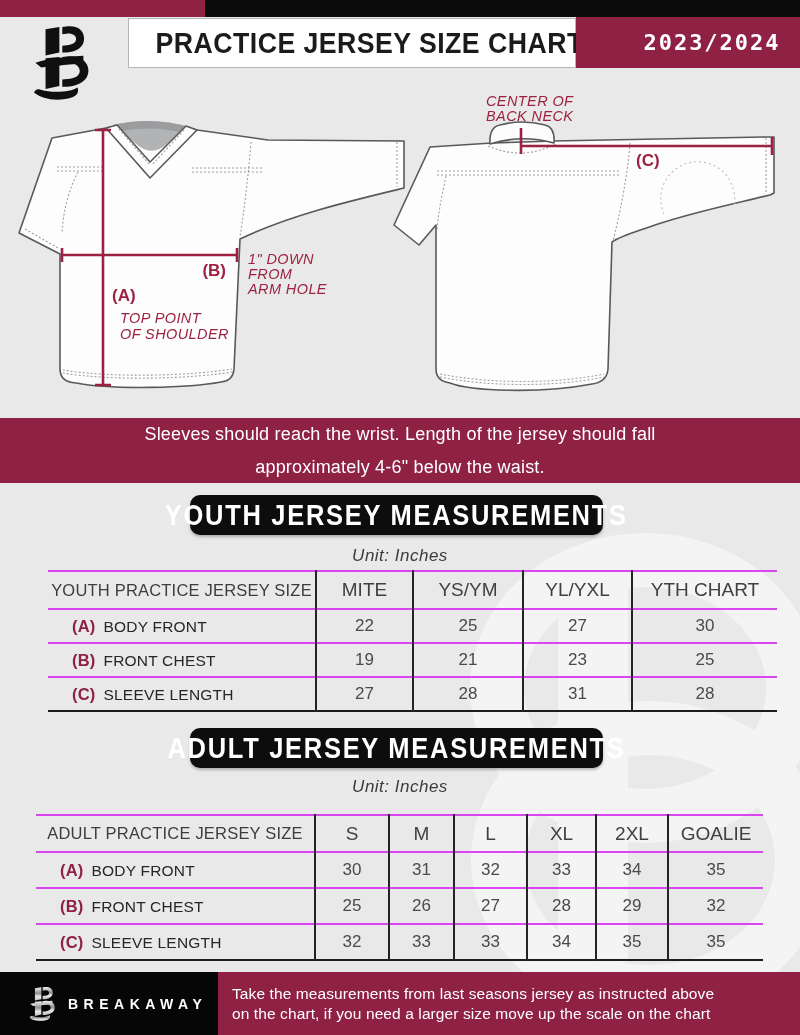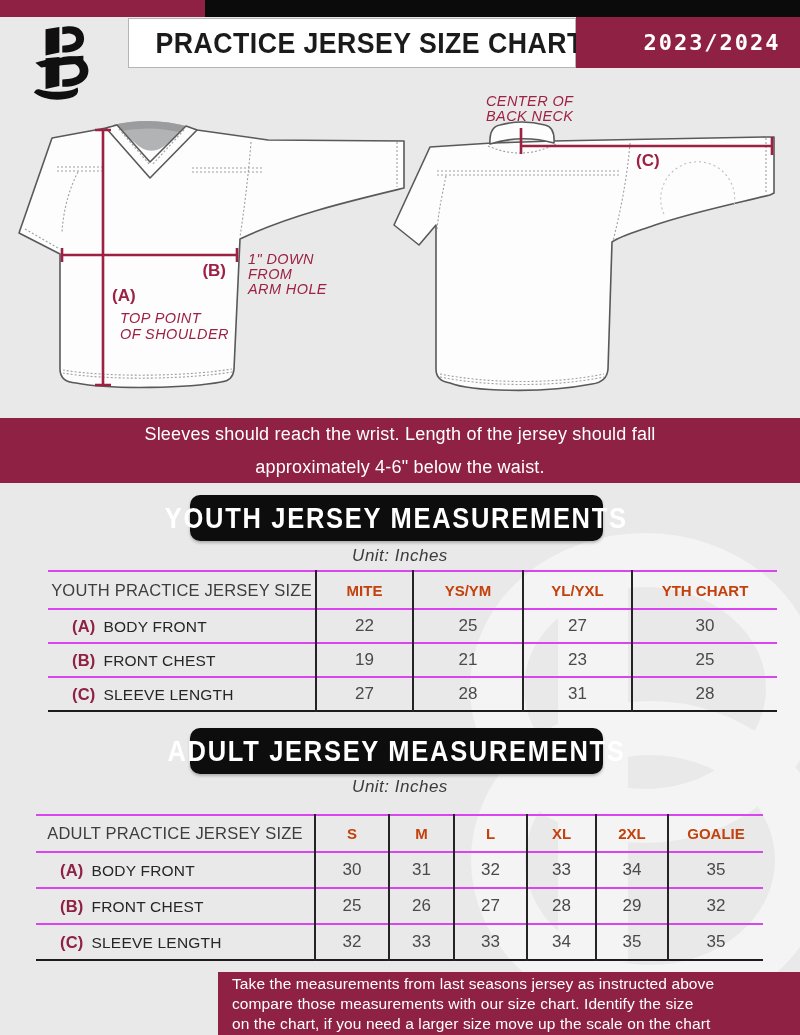--- a/index.html
+++ b/index.html
@@ -32,39 +32,39 @@
   .annl{stroke:#9c2142;stroke-width:2.6;fill:none;}
   .annb{font-size:17px;font-weight:800;fill:#9c2142;}
   .anni{font-size:14.5px;font-style:italic;fill:#9c2142;letter-spacing:.4px;}
 
   
   .notice{left:0;top:418px;width:800px;height:65px;background:#8e2144;color:#fff;
           display:flex;flex-direction:column;align-items:center;justify-content:center;gap:12px;}
   .notice div{font-size:18px;letter-spacing:.2px;}
 
   
-  .band-black{width:413px;height:46px;background:#0d0d0d;border-radius:10px;
+  .band-black{width:413px;height:40px;background:#0d0d0d;border-radius:10px;
               display:flex;align-items:center;justify-content:center;box-shadow:0 2px 3px rgba(0,0,0,.25);}
   .band-black span{color:#fff;font-weight:800;font-size:30px;letter-spacing:2px;
                    white-space:nowrap;transform:scaleX(.85);}
   .youth-band{left:190px;top:495px;}
   .adult-band{left:190px;top:728px;}
   .unit{width:800px;text-align:center;font-style:italic;font-size:17px;color:#3b3b3b;letter-spacing:.5px;}
   .unit-youth{left:0;top:546px;}
   .unit-adult{left:0;top:777px;}
 
   
   table.tbl{position:absolute;border-collapse:collapse;table-layout:fixed;background:transparent;}
   .tbl-youth{left:48px;top:570px;width:729px;}
   .tbl-adult{left:36px;top:814px;width:727px;}
   .tbl tr{border-top:2px solid #d946ef;}
   .tbl tr:last-child{border-bottom:2px solid #1c1c1c;}
   .tbl td{padding:0;vertical-align:middle;}
   .tbl td.val{border-left:2px solid #242424;text-align:center;color:#4a4a4a;font-size:17px;}
-  .tbl td.colhead{border-left:2px solid #242424;text-align:center;color:#c2410c;font-weight:700;font-size:15px;}
+  .tbl td.colhead{border-left:2px solid #242424;text-align:center;color:#404040;font-weight:400;font-size:19px;}
   .tbl td.sizehead{text-align:center;color:#3d3d3d;font-size:16.5px;letter-spacing:.2px;}
   .tbl td.rowlabel{padding-left:24px;font-size:15.5px;color:#262626;letter-spacing:.2px;}
   .tbl td.rowlabel b{color:#8e2144;font-size:16.5px;margin-right:8px;font-weight:800;}
   .tbl-youth tr{height:34px;} .tbl-youth tr.hd{height:38px;}
   .tbl-adult tr{height:36px;} .tbl-adult tr.hd{height:37px;}
 
   
   .footer-black{left:0;top:972px;width:218px;height:63px;background:#060606;
                 display:flex;align-items:center;}
   .footer-black .brand{color:#fff;font-weight:700;font-size:14px;letter-spacing:5.5px;margin-left:8px;white-space:nowrap;}
@@ -270,19 +270,24 @@
       <td class="val">32</td>
       <td class="val">33</td>
       <td class="val">33</td>
       <td class="val">34</td>
       <td class="val">35</td>
       <td class="val">35</td>
     </tr>
   </tbody>
     </table>
 
+  <div class="abs footer-black">
+    <svg class="logo-footer" viewBox="0 0 100 110">
+      <use href="#bwlogo" fill="url(#silverGrad)"></use>
+    </svg>
+    <span class="brand">BREAKAWAY</span>
+  </div>
   <div class="abs footer-maroon">
     <div>Take the measurements from last seasons jersey as instructed above</div>
-    <div>compare those measurements  with our size chart. Identify the size</div>
     <div>on the chart, if you need a larger size move up the scale on the chart</div>
   </div>
 
 </div>
 
 </body></html>

